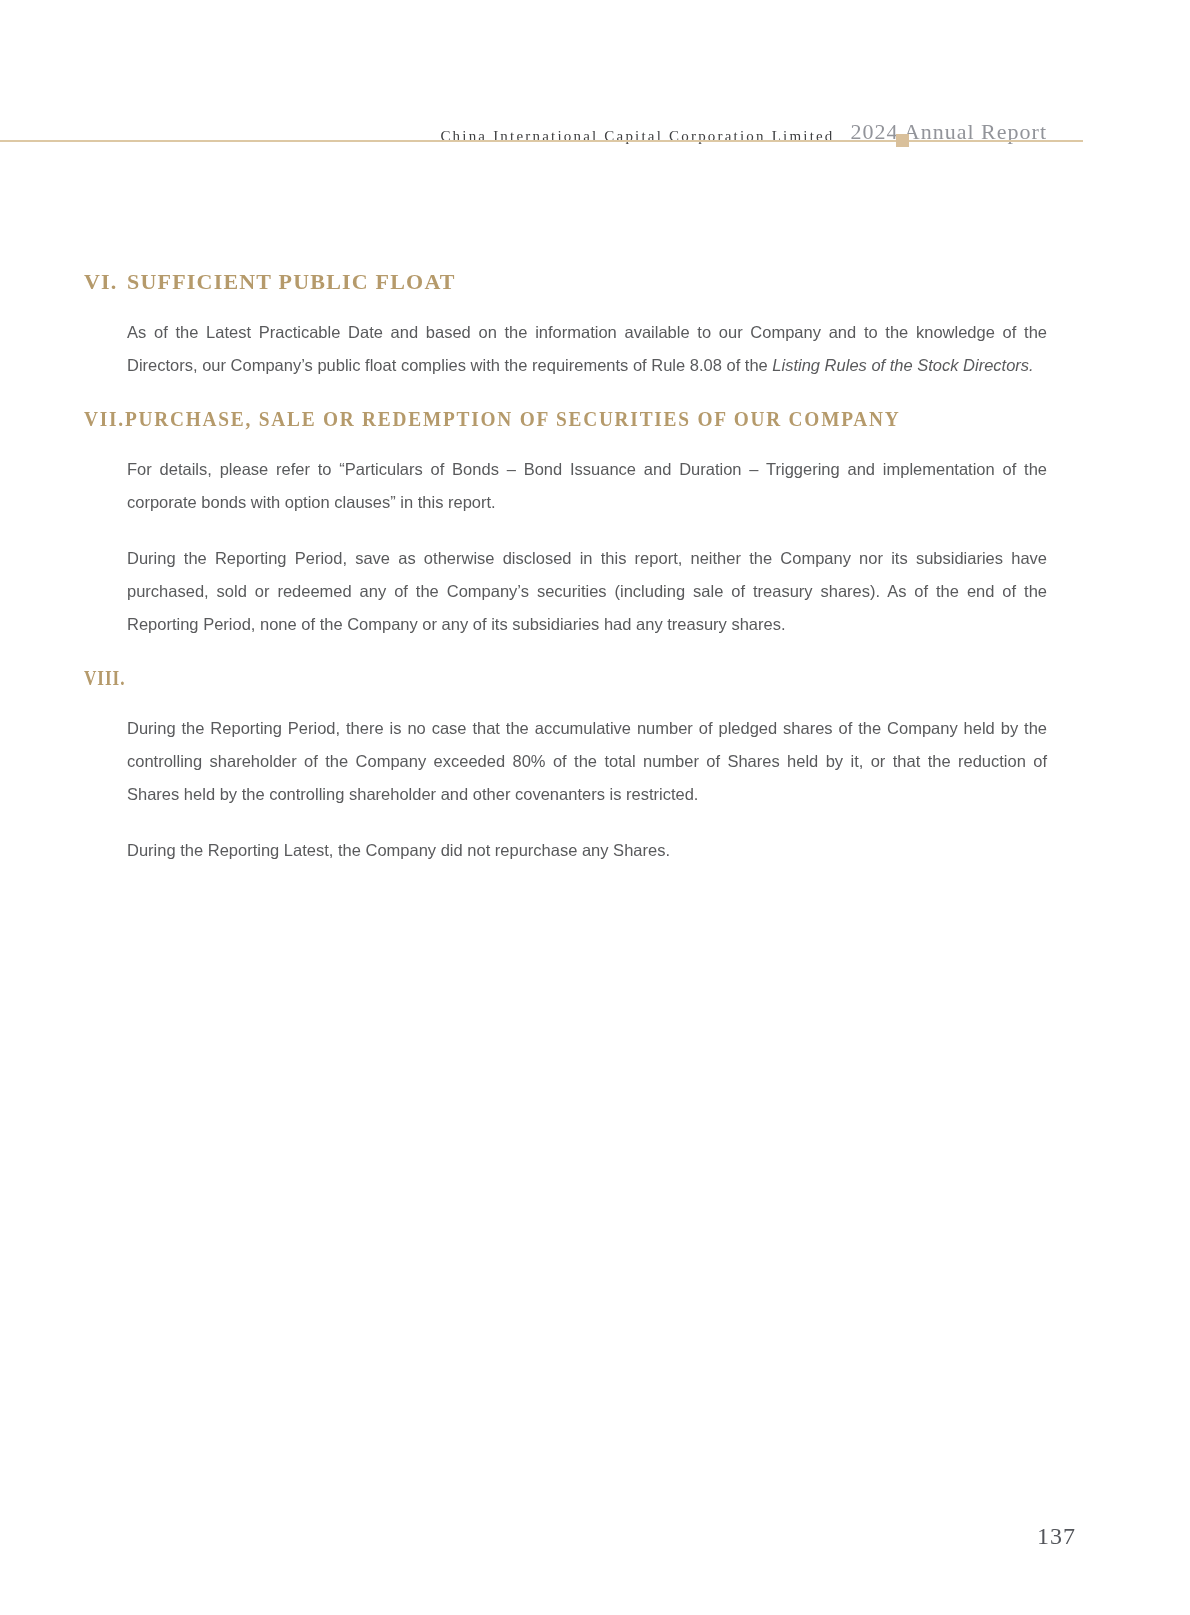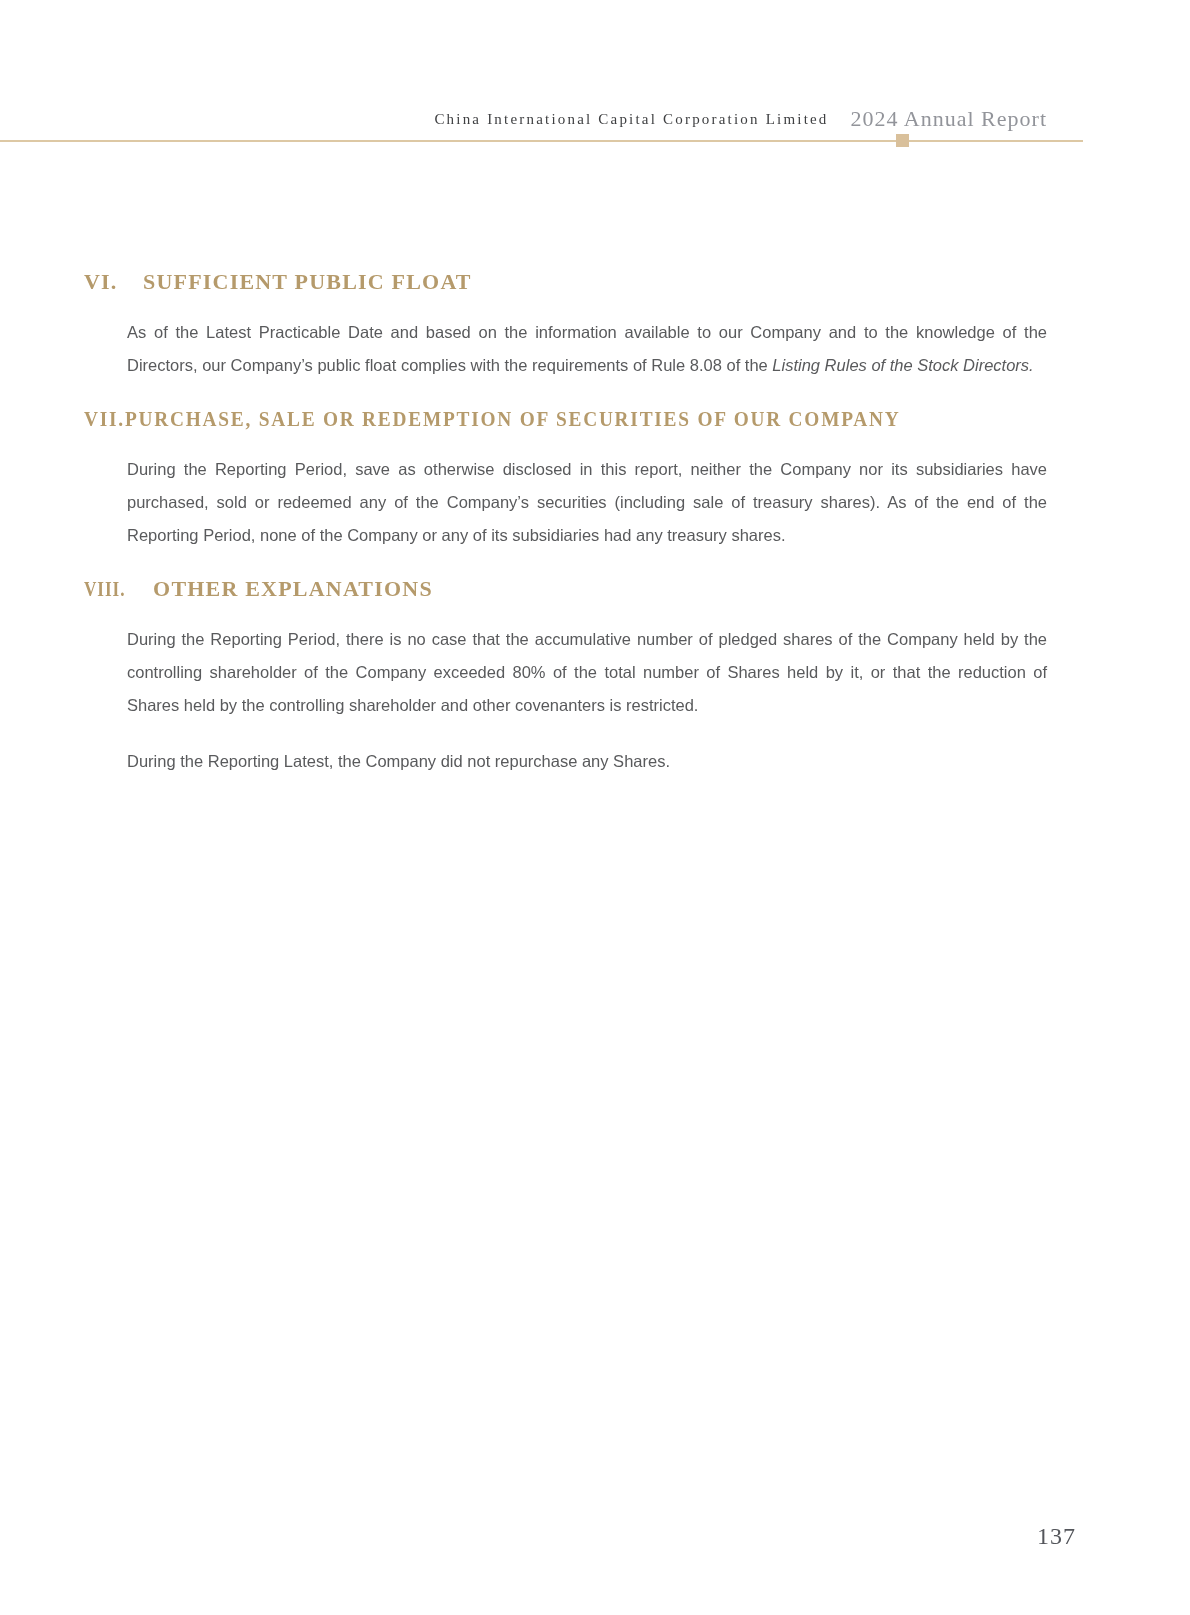--- a/index.html
+++ b/index.html
@@ -8,25 +8,25 @@
     width: 1190px;
     height: 1615px;
     background: #ffffff;
     font-family: "Liberation Sans", sans-serif;
     overflow: hidden;
   }
 
   
   .header-row {
     position: absolute;
-    top: 106px;
+    top: 119px;
     right: 143px;
     display: flex;
-    align-items: center;
-    gap: 22px;
+    align-items: flex-end;
+    gap: 16px;
     white-space: nowrap;
   }
   .header-company {
     font-family: "Liberation Serif", serif;
     font-size: 15px;
     letter-spacing: 2.2px;
     color: #3e3f41;
   }
   .header-report {
     font-family: "Liberation Serif", serif;
@@ -61,21 +61,20 @@
   .section-heading {
     display: flex;
     margin: 0 0 20px 0;
     font-family: "Liberation Serif", serif;
     font-weight: bold;
     font-size: 22px;
     line-height: 28px;
     letter-spacing: 1.2px;
     color: #b59a6b;
     white-space: nowrap;
-    gap: 16px;
   }
   .sec-num { flex: 0 0 43px; }
   .sec-num.squeeze {
     transform: scaleX(0.78);
     transform-origin: left center;
   }
   .heading-condensed {
     letter-spacing: 2px;
     transform: scaleX(0.88);
     transform-origin: left center;
@@ -123,27 +122,27 @@
       <p class="para"><span>As of the Latest Practicable Date and based on the information available to our Company and to the knowledge of the Directors, our Company’s public float complies with the requirements of Rule 8.08 of the </span><span class="italic">Listing Rules of the Stock Directors.</span></p>
     </div>
 
     <div class="section">
       <h2 class="section-heading">
         <span class="heading-condensed" style="display:flex;">
           <span class="sec-num">VII.</span>
           <span class="sec-title">PURCHASE, SALE OR REDEMPTION OF SECURITIES OF OUR COMPANY</span>
         </span>
       </h2>
+      <p class="para">For details, please refer to “Particulars of Bonds – Bond Issuance and Duration – Triggering and implementation of the corporate bonds with option clauses” in this report.</p>
       <p class="para">During the Reporting Period, save as otherwise disclosed in this report, neither the Company nor its subsidiaries have purchased, sold or redeemed any of the Company’s securities (including sale of treasury shares). As of the end of the Reporting Period, none of the Company or any of its subsidiaries had any treasury shares.</p>
     </div>
 
     <div class="section">
       <h2 class="section-heading">
         <span class="sec-num squeeze">VIII.</span>
-        <span class="sec-title">OTHER EXPLANATIONS</span>
       </h2>
       <p class="para">During the Reporting Period, there is no case that the accumulative number of pledged shares of the Company held by the controlling shareholder of the Company exceeded 80% of the total number of Shares held by it, or that the reduction of Shares held by the controlling shareholder and other covenanters is restricted.</p>
       <p class="para">During the Reporting Latest, the Company did not repurchase any Shares.</p>
     </div>
 
   </div>
 
   <div class="page-number">137</div>
 
 </div>

